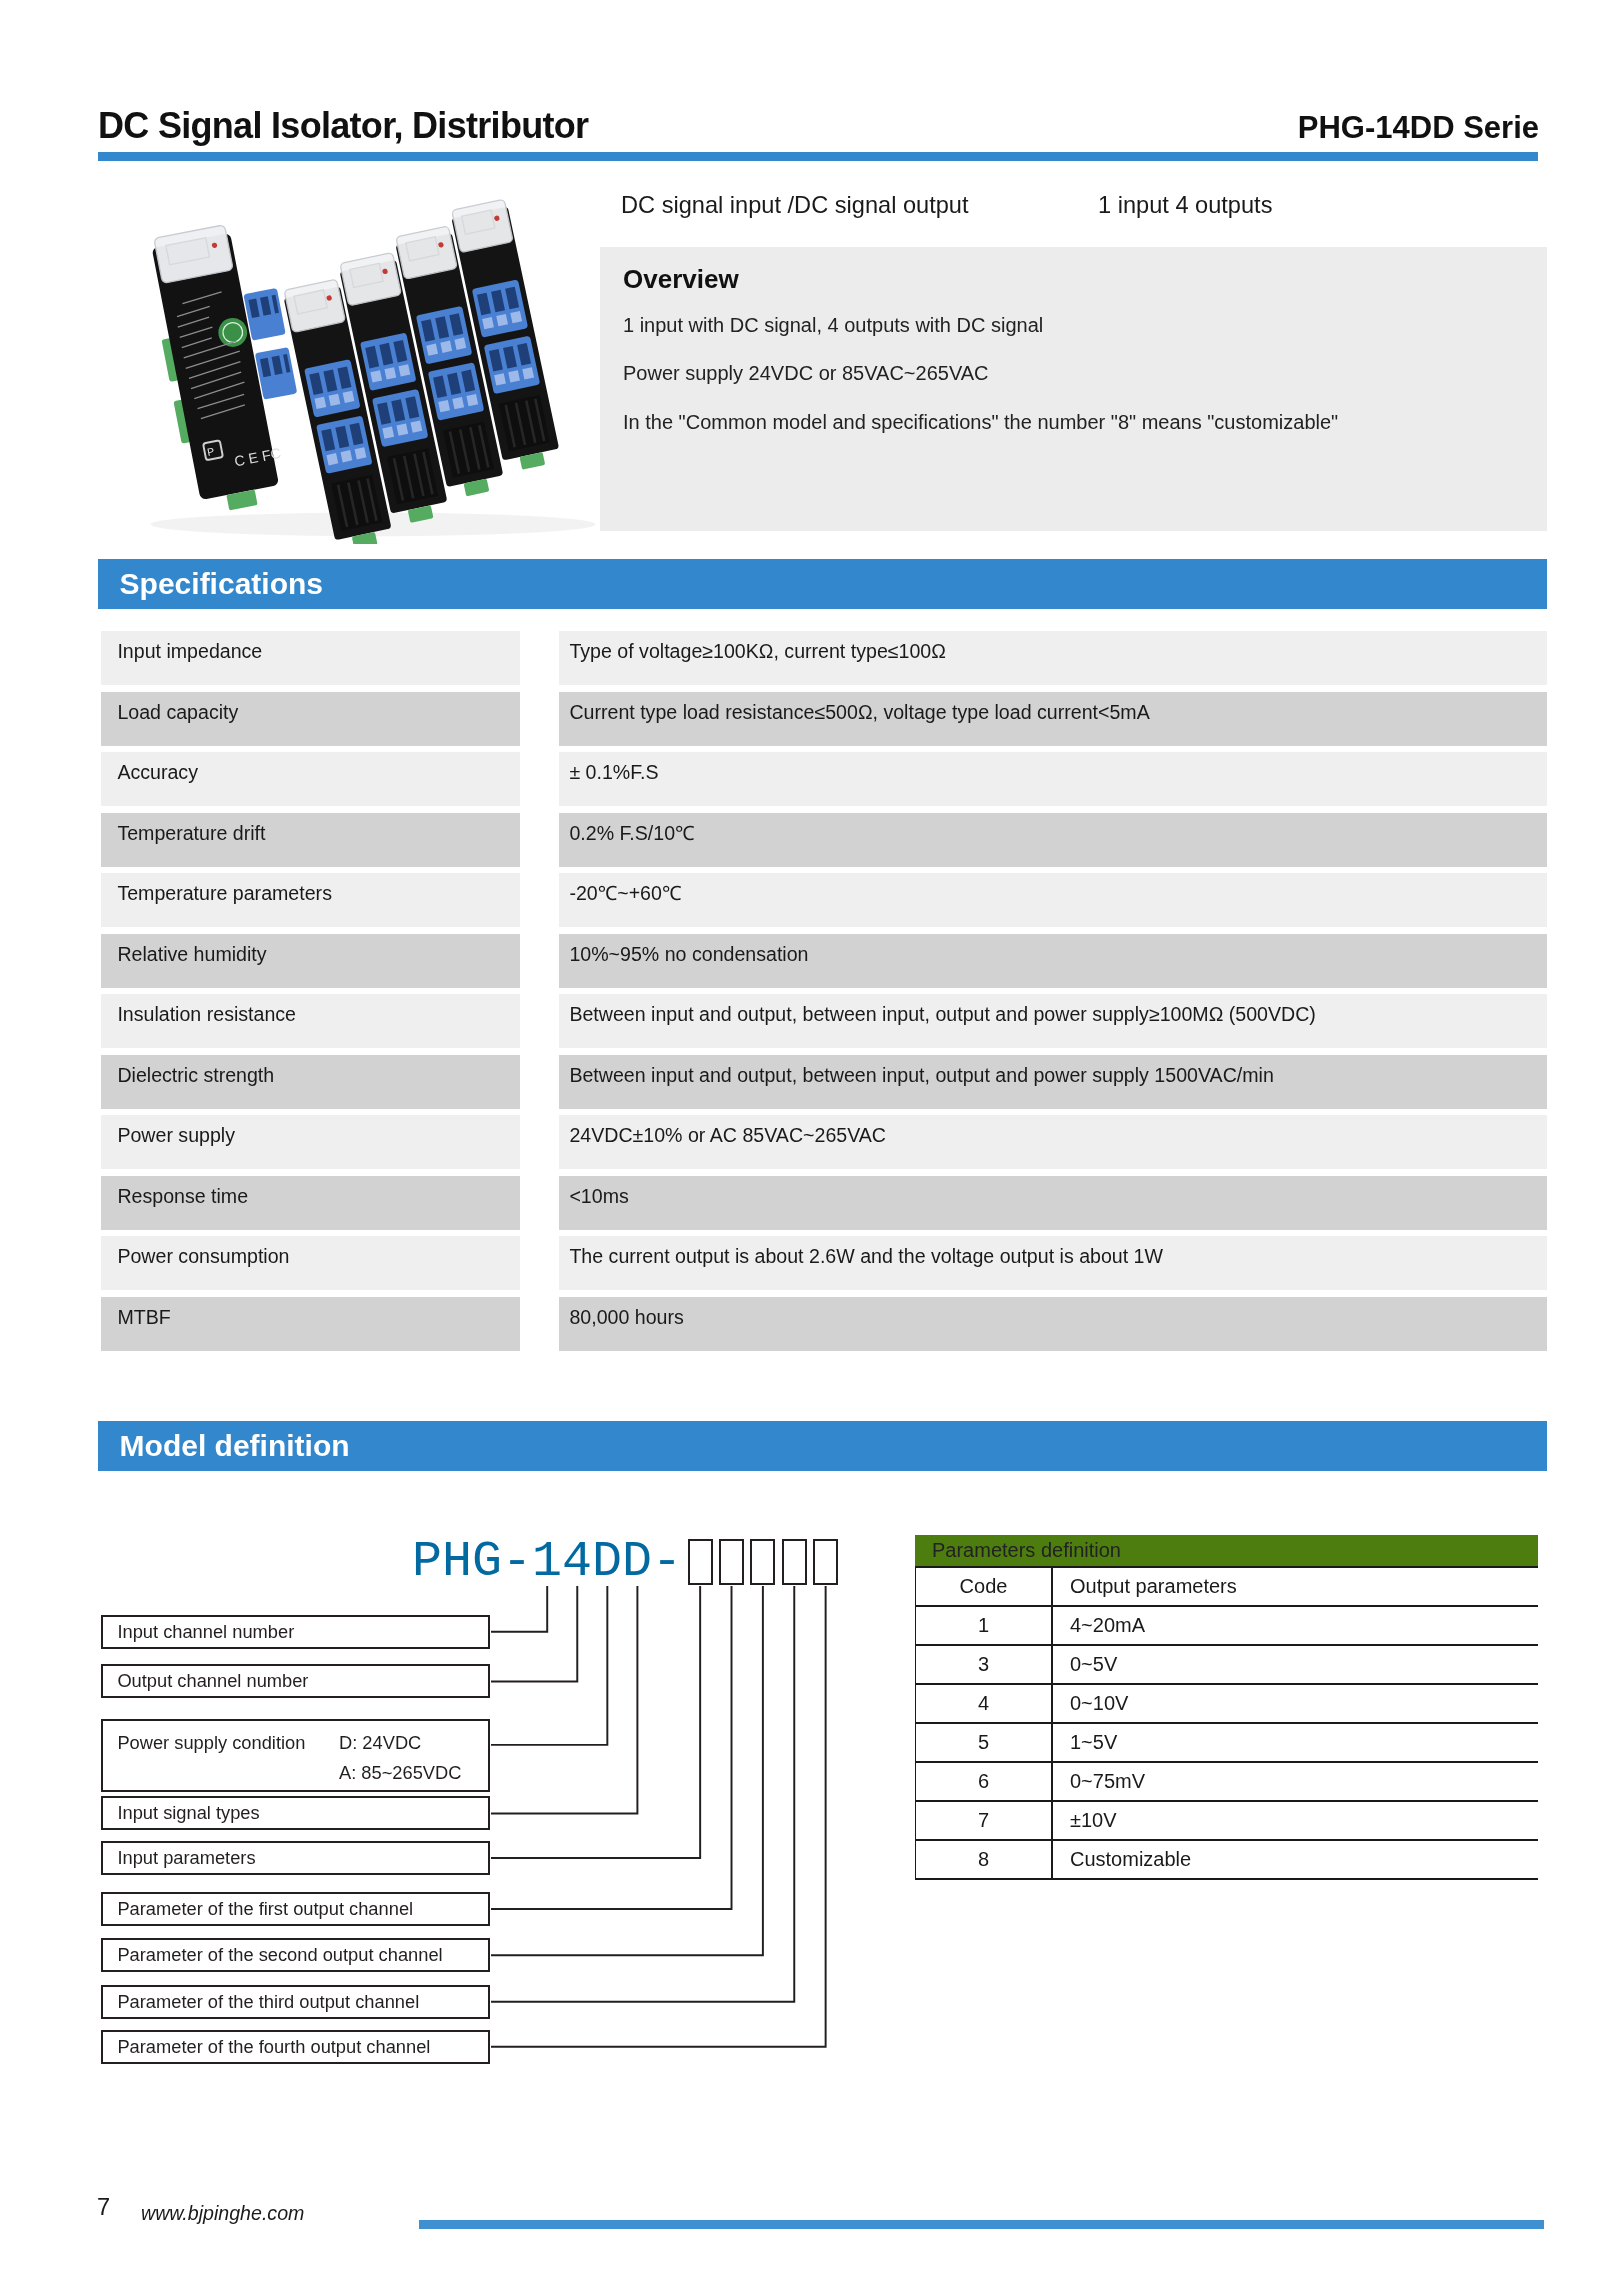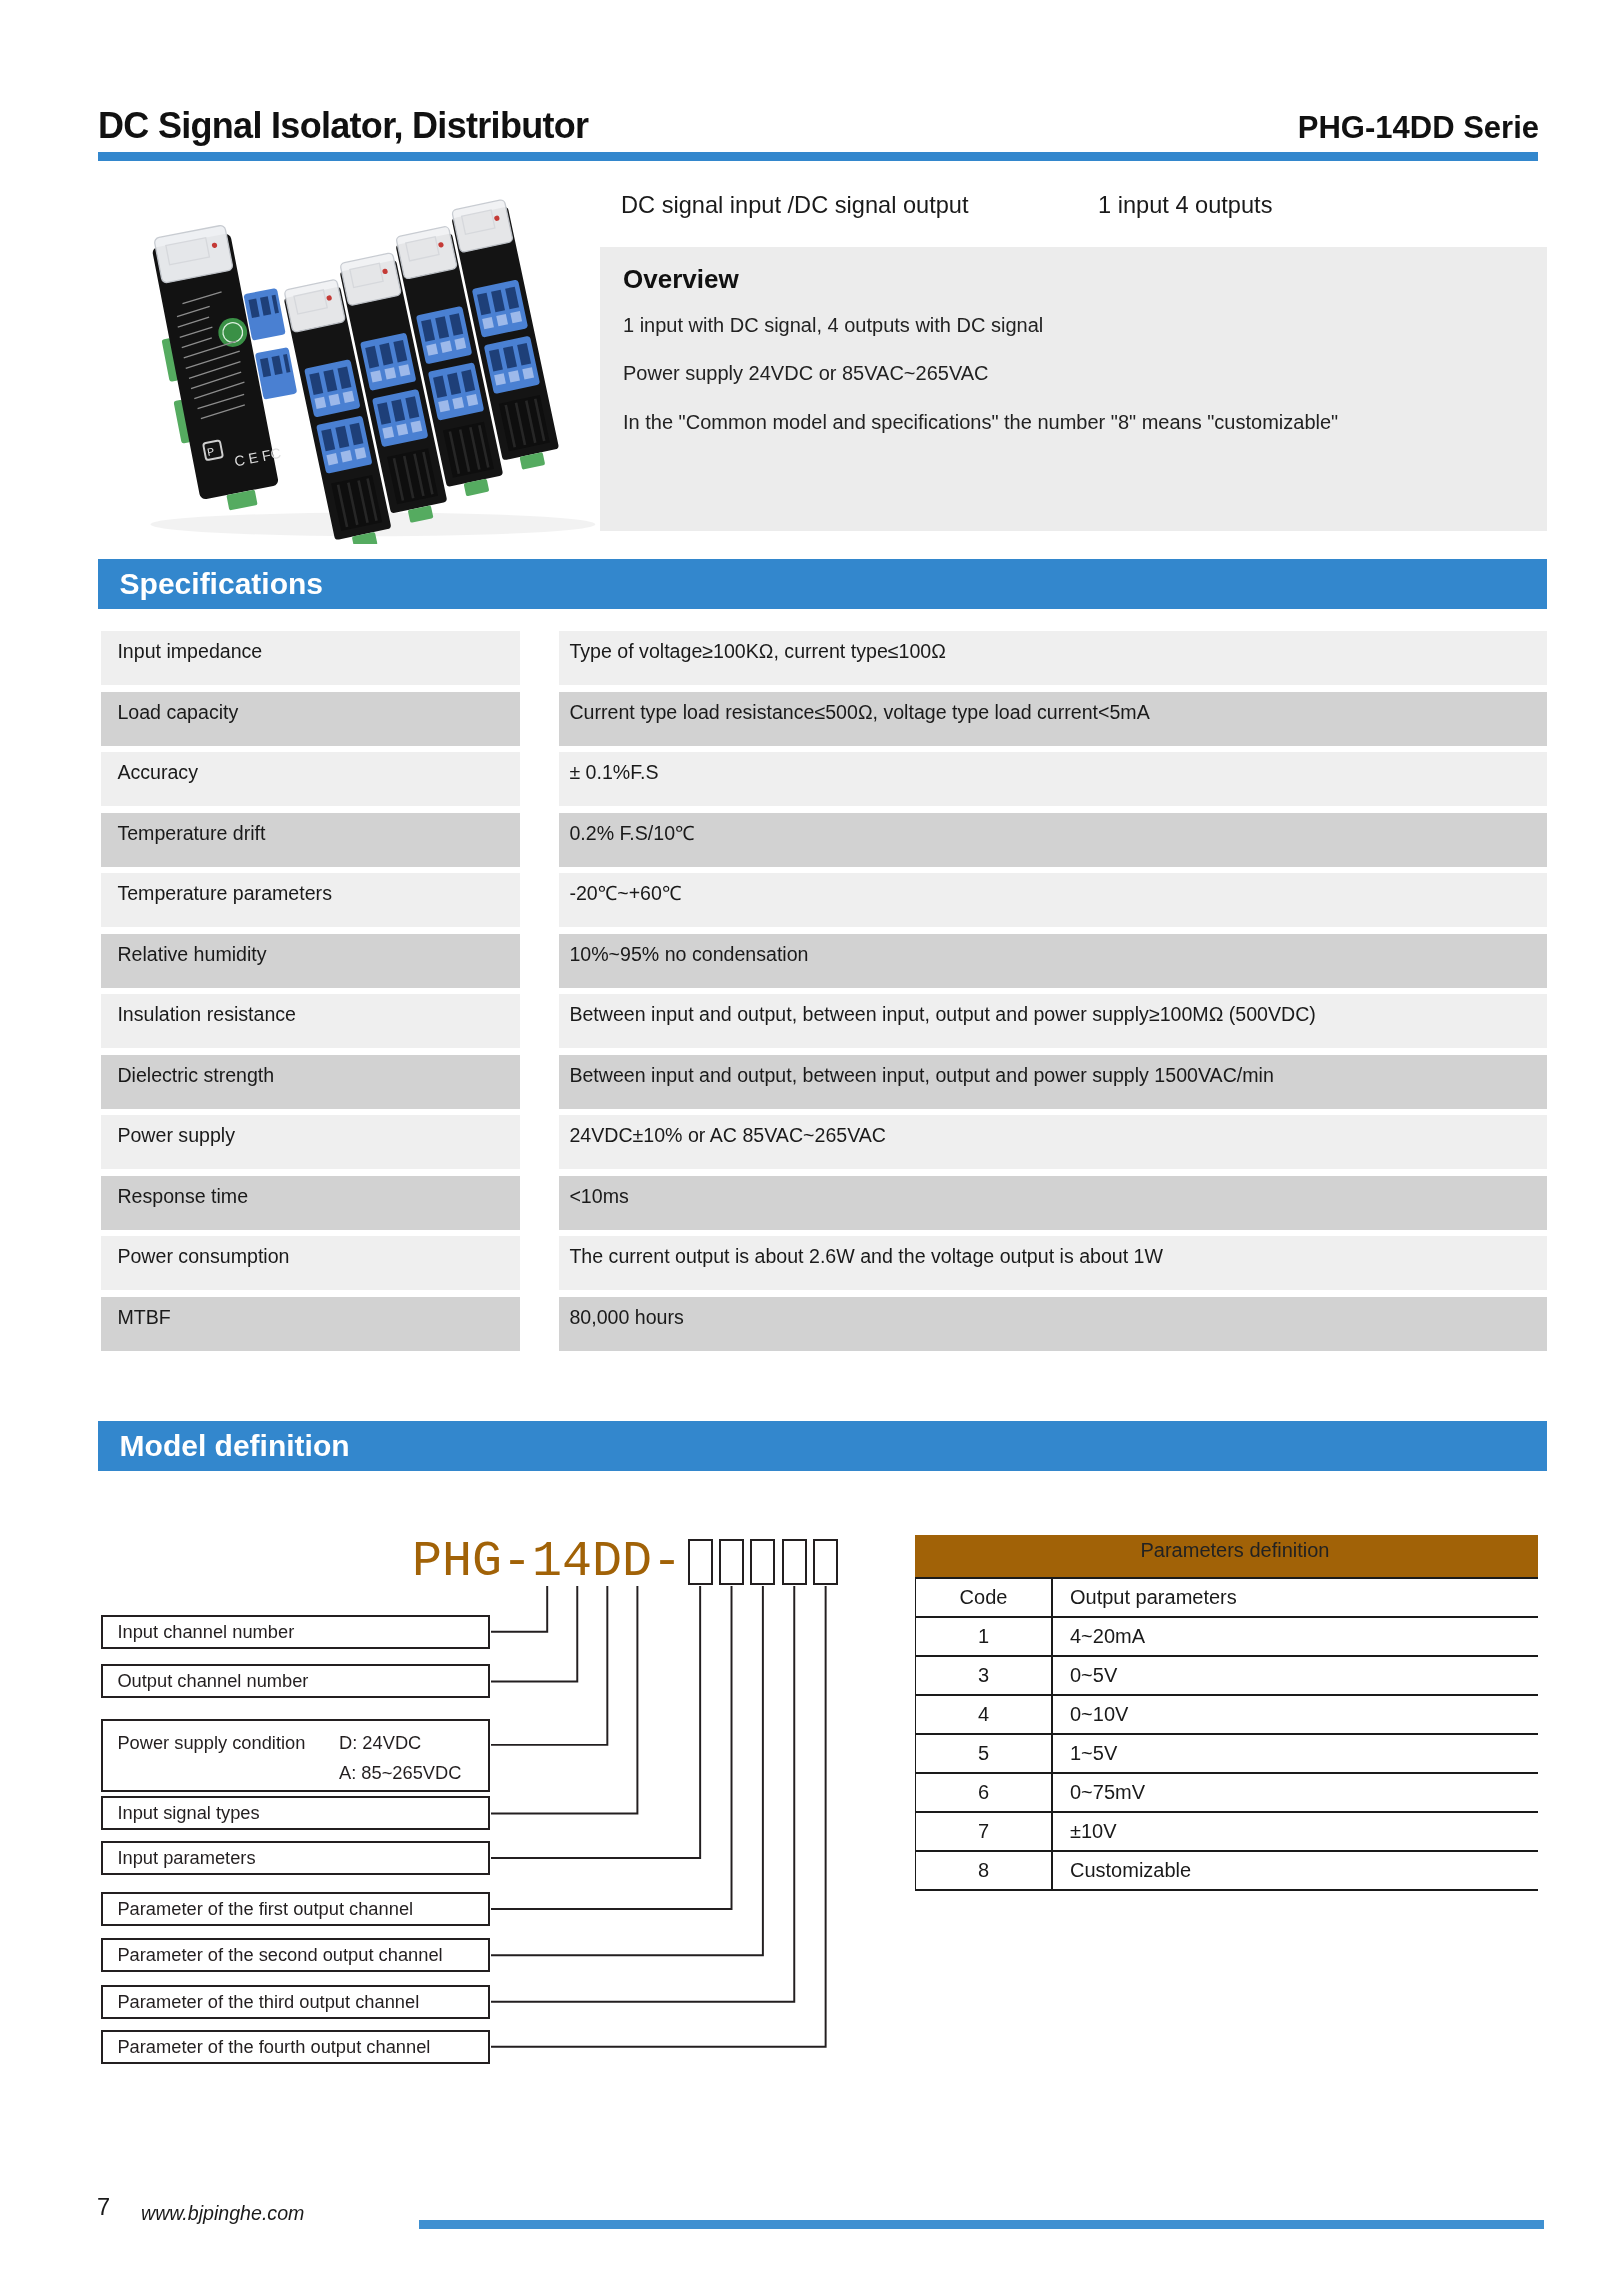--- a/index.html
+++ b/index.html
@@ -30,35 +30,35 @@
   .spec-table{left:101px;top:631px;width:1446px;}
   .spec-row{display:flex;height:54px;margin-bottom:6.5px;}
   .spec-row .cell{line-height:41px;font-size:19.6px;}
   .spec-label{width:419px;padding-left:16.4px;box-sizing:border-box;margin-right:7.9px;flex:none;}
   .spec-value{flex:1;padding-left:10.5px;box-sizing:border-box;margin-left:31px;}
   .spec-row:nth-child(odd) .cell{background:#efefef;}
   .spec-row:nth-child(even) .cell{background:#d2d2d2;}
 
   
   .model-code{left:412px;top:1533px;font-family:"Liberation Mono", monospace;font-size:50px;
-    color:#a16207;letter-spacing:0;white-space:pre;}
+    color:#0369a1;letter-spacing:0;white-space:pre;}
   .code-box{width:25px;height:46px;top:1539px;border:2px solid #231f20;background:#fff;box-sizing:border-box;}
   .cb1{left:688px;} .cb2{left:719px;} .cb3{left:750px;} .cb4{left:782px;} .cb5{left:813px;}
   .connector-svg{left:491px;top:1583px;}
   .mlabel{left:101px;width:389px;height:34px;border:2px solid #231f20;background:#fff;
     box-sizing:border-box;font-size:18.3px;display:flex;align-items:center;padding-left:14.4px;color:#231f20;}
   .mb1{top:1615px;} .mb2{top:1664px;}
   .mb3{top:1719px;height:73px;display:block;padding-left:0;}
   .mb4{top:1796px;} .mb5{top:1841px;} .mb6{top:1892px;} .mb7{top:1938px;} .mb8{top:1985px;} .mb9{top:2030px;}
   .mb3-title{position:absolute;left:14.4px;top:10.5px;font-size:18.3px;}
   .mb3-opts{position:absolute;left:236px;top:6.5px;font-size:18.3px;line-height:30px;}
 
   
   .params{left:915px;top:1535px;width:623px;}
-  .params-title{height:42px;background:#a16207;font-size:20px;line-height:31px;padding-left:17px;color:#222;text-align:center;}
+  .params-title{height:31px;background:#4d7c0f;font-size:20px;line-height:31px;padding-left:17px;color:#222;}
   .params-table{border-top:2.6px solid #1a1a1a;border-left:1.3px solid #1a1a1a;}
   .p-row{display:flex;height:37px;border-bottom:2px solid #1a1a1a;}
   .p-head{height:37px;border-bottom:2.6px solid #1a1a1a;}
   .p-code{width:135px;flex:none;text-align:center;font-size:20px;line-height:37px;border-right:2px solid #1a1a1a;}
   .p-out{flex:1;font-size:20px;line-height:37px;padding-left:17px;}
 
   
   .footer-page{left:97px;top:2194px;font-size:23.6px;}
   .footer-site{left:141px;top:2202px;font-size:19.6px;font-style:italic;text-align:right;}
   .footer-rule{left:419px;top:2220px;width:1125px;height:8.5px;background:#3f90d1;}

